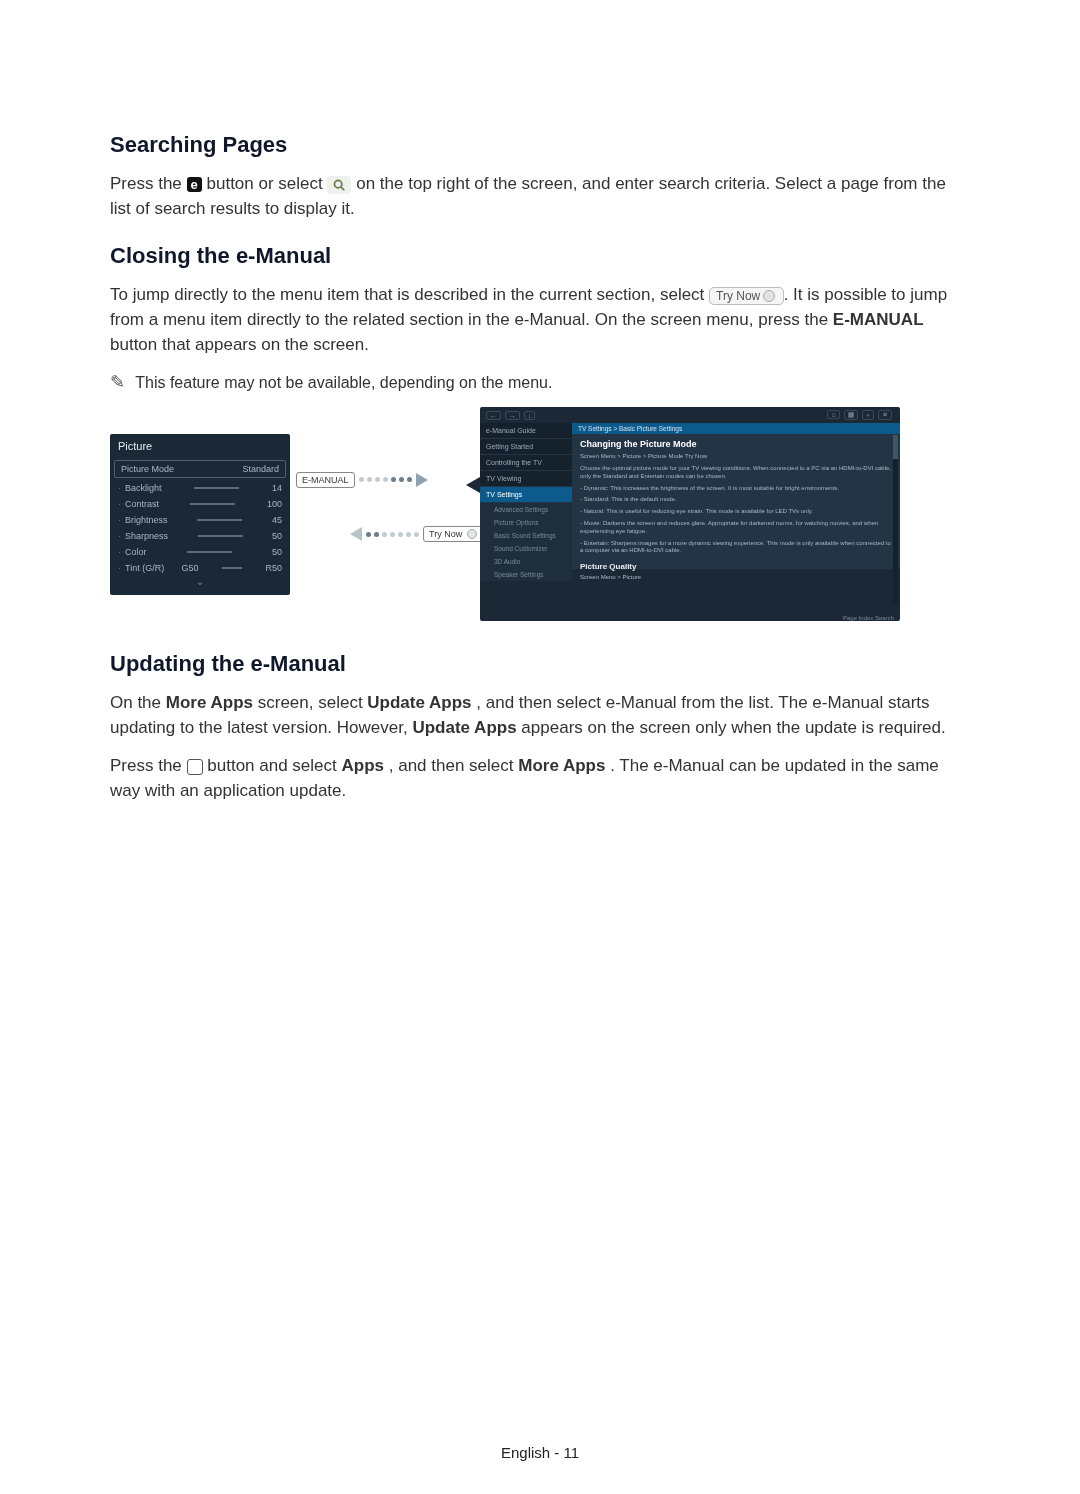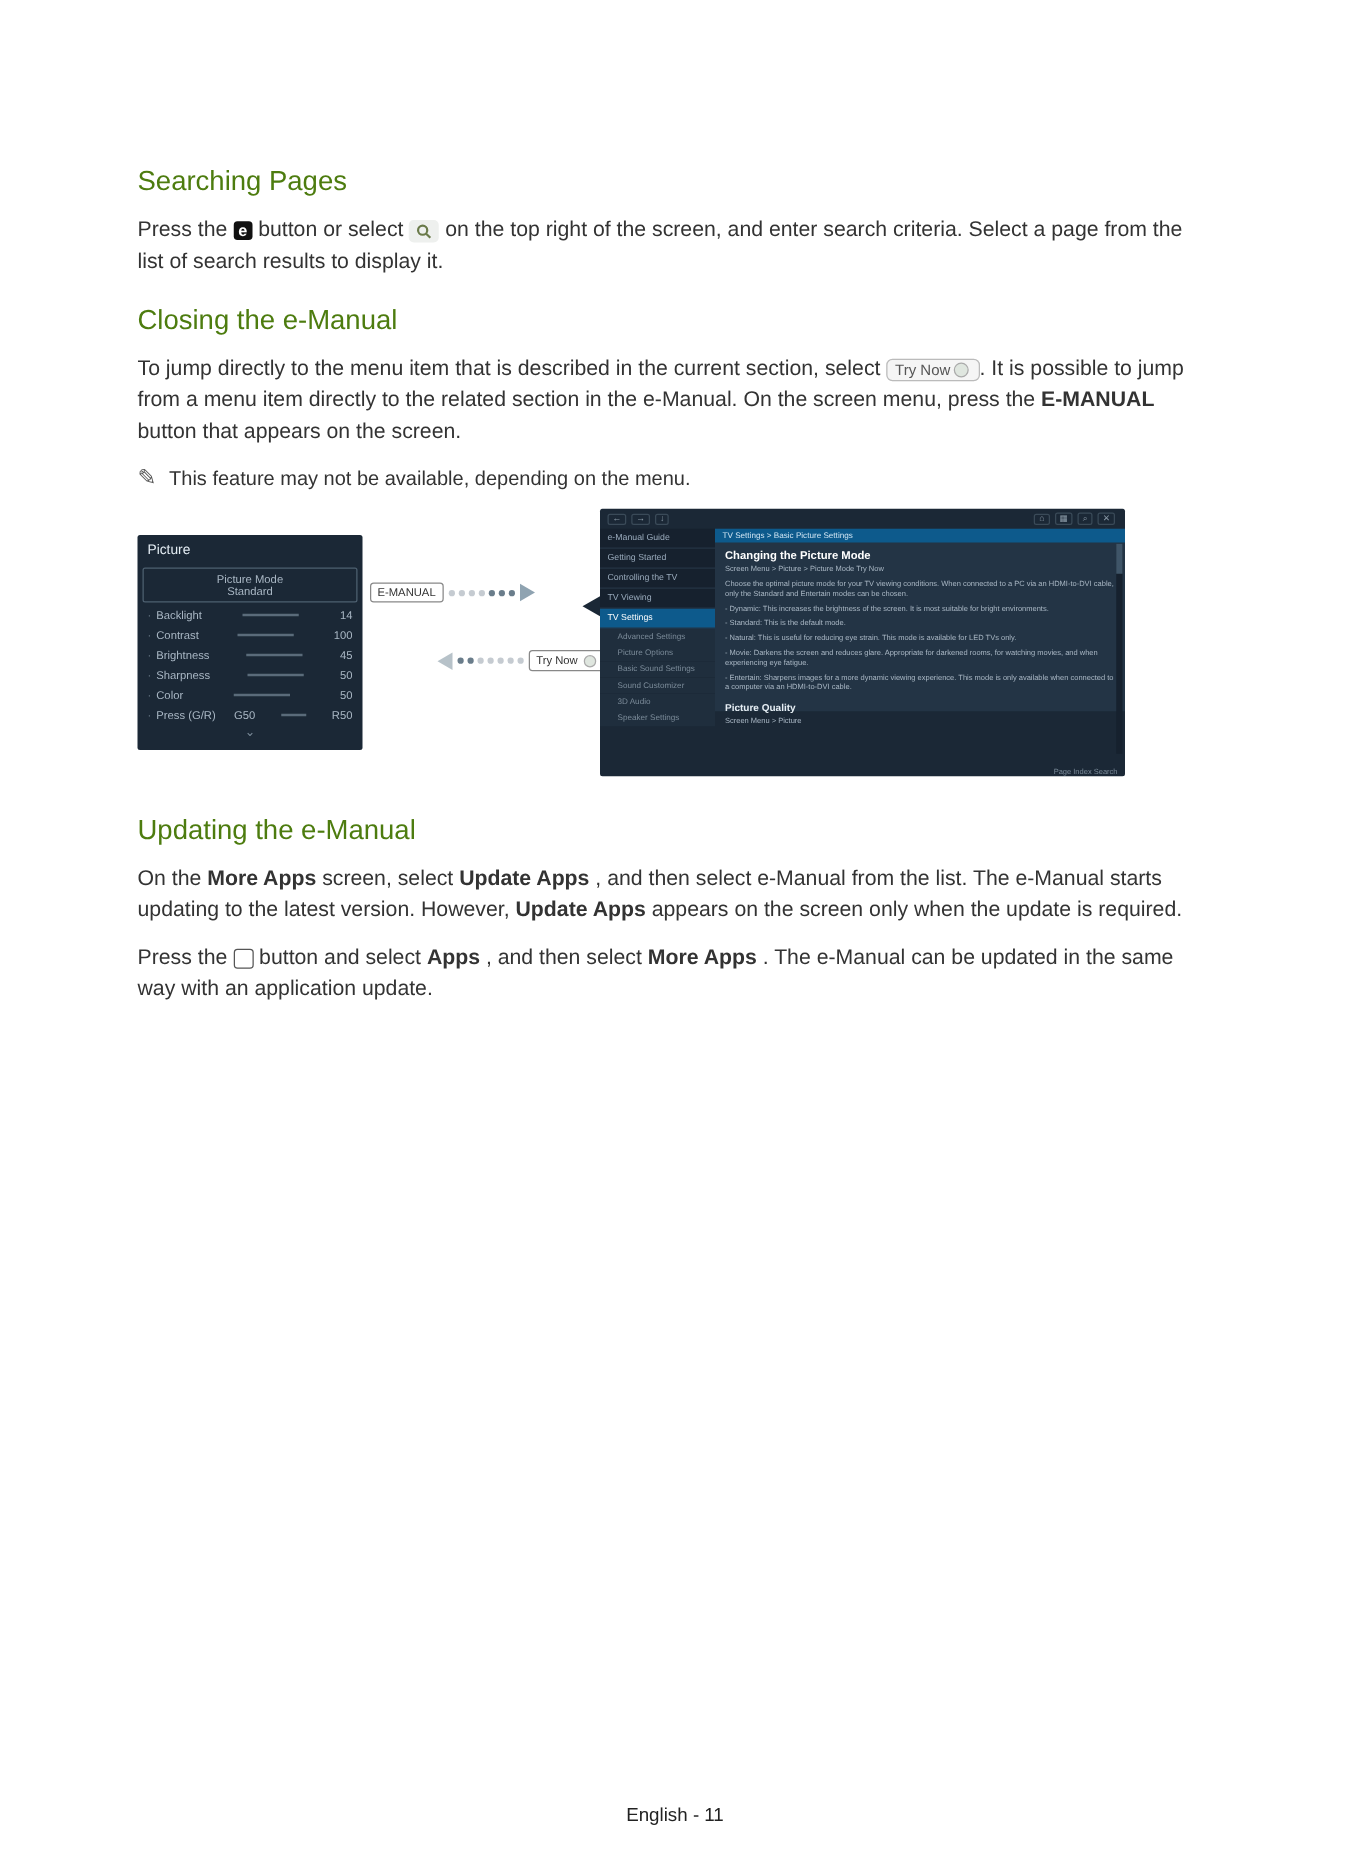--- a/index.html
+++ b/index.html
@@ -8,22 +8,22 @@
     font-family: Arial, Helvetica, sans-serif;
     background: #fff;
     color: #222;
     width: 1080px;
   }
   .page {
     padding: 110px 110px 60px 110px;
   }
   h2.section {
     font-size: 22px;
-    font-weight: normal;
-    color: #4d7c0f;
+    font-weight: bold;
+    color: #0f172a;
     margin: 22px 0 14px 0;
   }
   p.body {
     font-size: 17px;
     line-height: 1.45;
     margin: 8px 0 14px 0;
     color: #333;
   }
   .bold { font-weight: bold; }
   .inline-badge {
@@ -92,21 +92,21 @@
     padding-bottom:8px;
   }
   .tv-menu .hdr {
     padding:6px 8px;
     font-size:11px;color:#e3ecf3;
   }
   .tv-menu .row {
     display:flex;justify-content:space-between;align-items:center;
     padding:3px 8px;font-size:9px;color:#a9b7c4;
   }
-  .tv-menu .row.boxed { border:1px solid #4e6070;margin:2px 4px;padding:3px 6px;border-radius:2px;flex-direction:column;}
+  .tv-menu .row.boxed { border:1px solid #4e6070;margin:2px 4px;padding:3px 6px;border-radius:2px;}
   .tv-menu .bar { height:2px;background:#5a6b7a;width:45px;margin:0 6px;}
   .tv-menu .dot { color:#6a7a88;margin-right:4px;}
   .tv-menu .chev {text-align:center;color:#7a8a98;font-size:10px;}
   .arrow-lbl {
     position:absolute;
     display:flex;align-items:center;
   }
   .arrow-lbl.em { top:38px; left:186px; }
   .arrow-lbl.tn { top:92px; left:240px; }
   .arrow-btn {
@@ -218,21 +218,21 @@
             <span><span class="dot">·</span><span>Sharpness</span></span>
             <span class="bar"></span>
             <span>50</span>
           </div>
         <div class="row">
             <span><span class="dot">·</span><span>Color</span></span>
             <span class="bar"></span>
             <span>50</span>
           </div>
         <div class="row">
-          <span><span class="dot">·</span><span>Press (G/R)</span></span>
+          <span><span class="dot">·</span><span>Tint (G/R)</span></span>
           <span>G50</span>
           <span class="bar" style="width:20px"></span>
           <span>R50</span>
         </div>
         <div class="chev">⌄</div>
       </div>
 
       <div class="arrow-lbl em">
         <span class="arrow-btn">E-MANUAL</span>
         <span class="dots">

